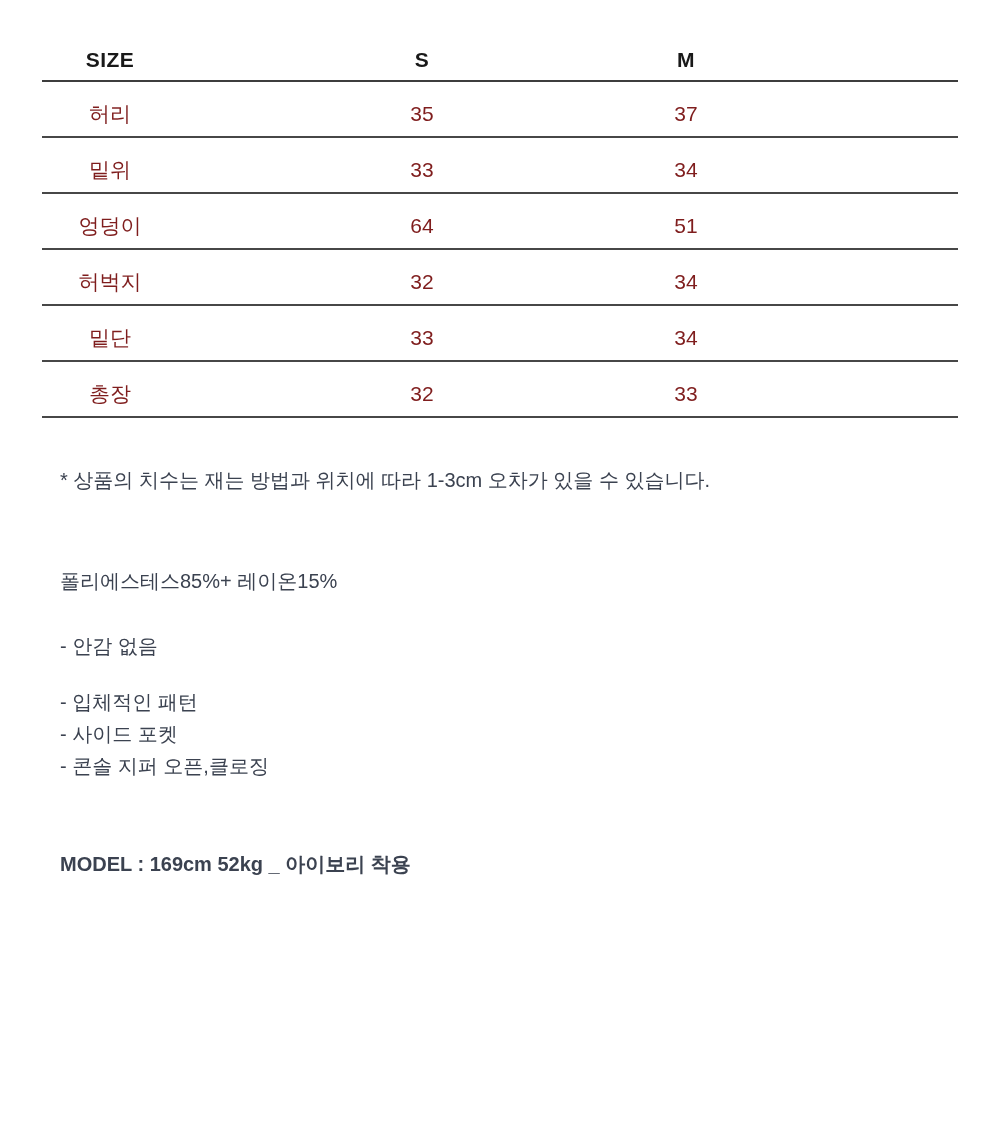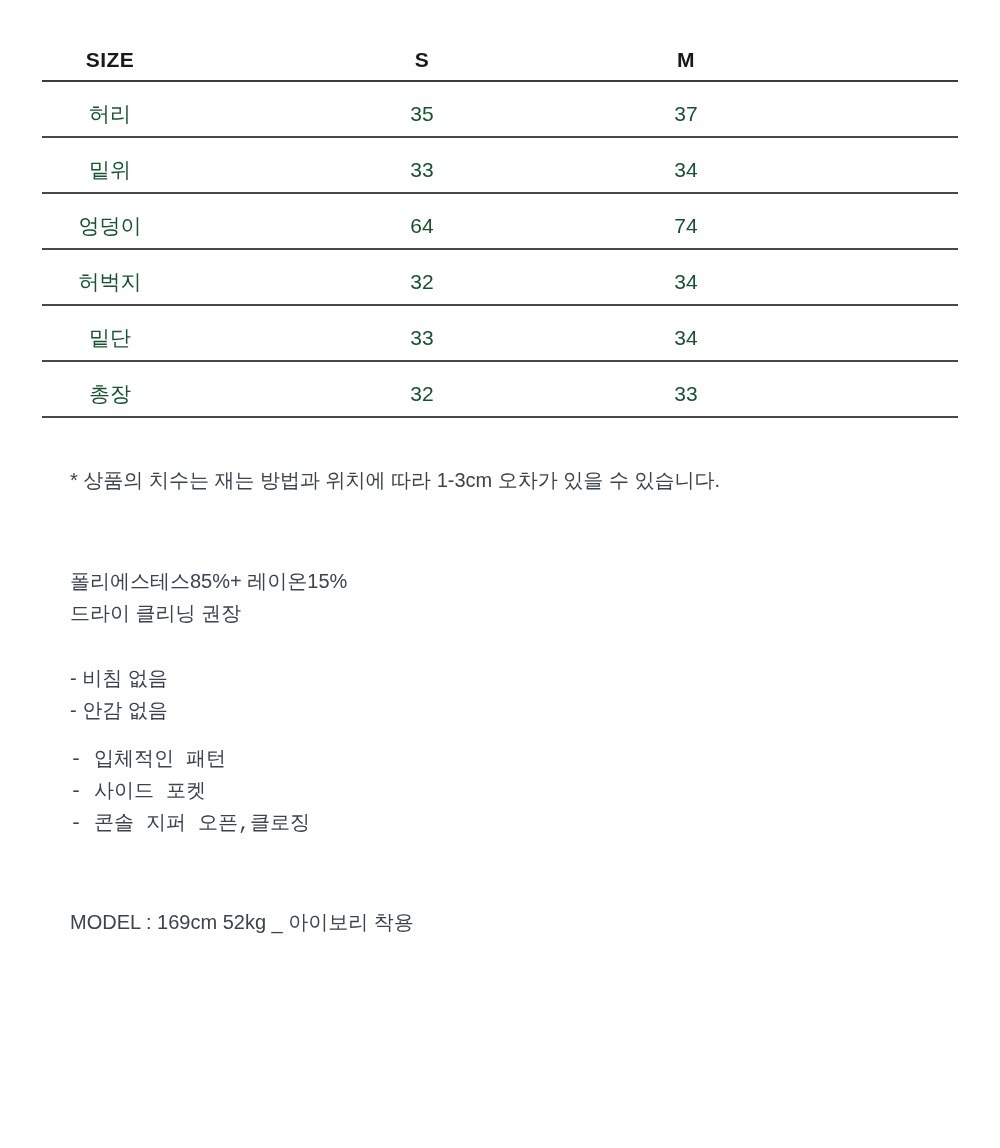--- a/index.html
+++ b/index.html
@@ -33,59 +33,59 @@
     height: 54px;
     border-bottom: 2px solid #474747;
     text-align: right;
   }
   .trow span {
     position: absolute;
     top: 60%;
     transform: translate(-50%, -50%);
     white-space: nowrap;
     font-size: 21px;
-    color: #14532d;
+    color: #7f1d1d;
   }
   .trow.header {
     height: 40px;
     border-bottom: 2px solid #3d3d3d;
   }
   .trow.header span {
     top: 50%;
     font-weight: 600;
     color: #191919;
     letter-spacing: 0.5px;
   }
   .col-label { left: 68px; }
   .col-s     { left: 380px; }
   .col-m     { left: 644px; }
 
   
   .content {
     position: absolute;
-    left: 70px;
+    left: 60px;
     top: 404px;
     width: 900px;
   }
   .content p {
     margin: 0;
     font-size: 20px;
     line-height: 32px;
     color: #3b4250;
     white-space: pre-wrap;
   }
   .note {
     margin-top: 61px !important;
     line-height: 30px !important;
   }
   .block-fabric   { margin-top: 70px; }
   .block-feat1    { margin-top: 33px; }
-  .block-feat2    { margin-top: 18px; font-family: Liberation Mono, monospace; }
+  .block-feat2    { margin-top: 24px; }
   .manufacture    { margin-top: 63px !important; line-height: 30px !important; }
-  .model          { margin-top: 67px !important; line-height: 30px !important; }
+  .model          { margin-top: 67px !important; line-height: 30px !important; font-weight: bold; }
 </style>
 </head>
 <body>
 
 <div class="page">
 
   <div class="size-table">
     <div class="trow header">
       <span class="col-label">SIZE</span>
       <span class="col-s">S</span>
@@ -100,21 +100,21 @@
 
     <div class="trow">
       <span class="col-label">밑위</span>
       <span class="col-s">33</span>
       <span class="col-m">34</span>
     </div>
 
     <div class="trow">
       <span class="col-label">엉덩이</span>
       <span class="col-s">64</span>
-      <span class="col-m">74</span>
+      <span class="col-m">51</span>
     </div>
 
     <div class="trow">
       <span class="col-label">허벅지</span>
       <span class="col-s">32</span>
       <span class="col-m">34</span>
     </div>
 
     <div class="trow">
       <span class="col-label">밑단</span>
@@ -127,25 +127,23 @@
       <span class="col-s">32</span>
       <span class="col-m">33</span>
     </div>
   </div>
 
   <div class="content">
     <p class="note">* 상품의 치수는 재는 방법과 위치에 따라 1-3cm 오차가 있을 수 있습니다.</p>
 
     <div class="block-fabric">
       <p>폴리에스테스85%+ 레이온15%</p>
-      <p>드라이 클리닝 권장</p>
     </div>
 
     <div class="block-feat1">
-      <p>- 비침 없음</p>
       <p>- 안감 없음</p>
     </div>
 
     <div class="block-feat2">
       <p>- 입체적인 패턴</p>
       <p>- 사이드 포켓</p>
       <p>- 콘솔 지퍼 오픈,클로징</p>
     </div>
 
 

